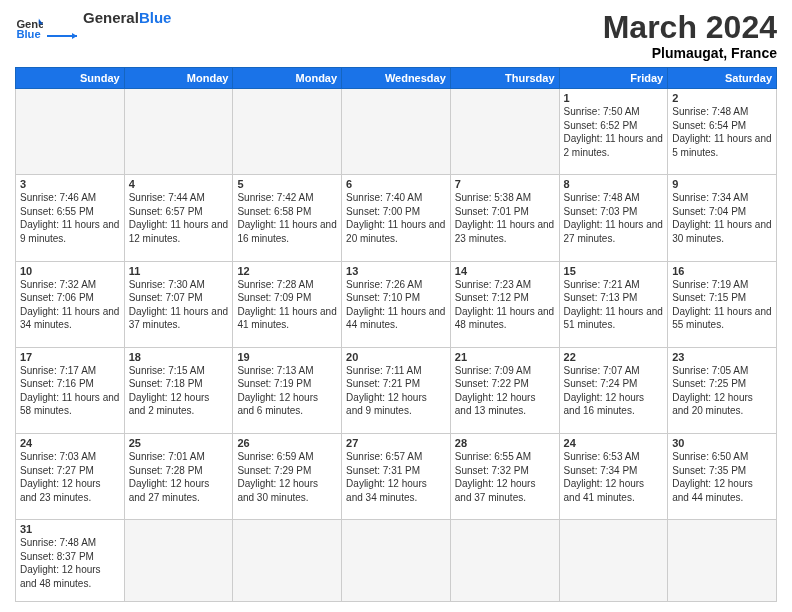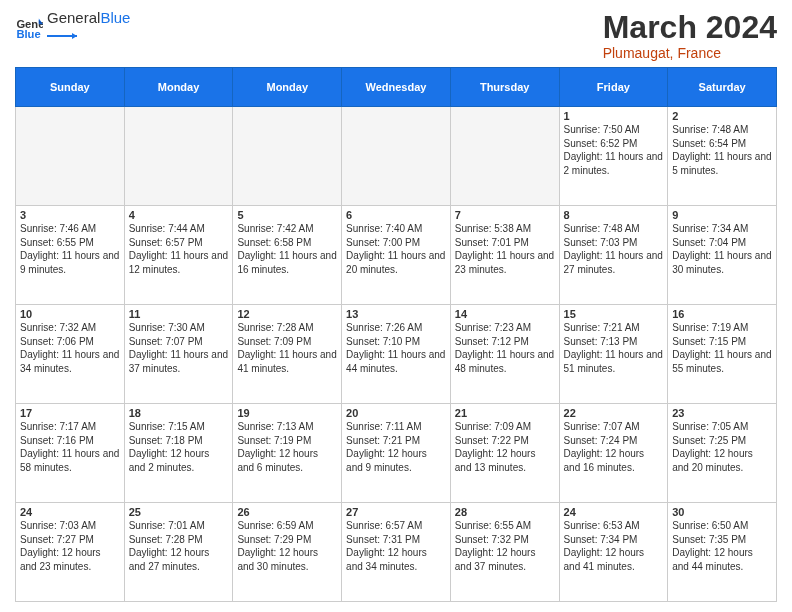--- a/index.html
+++ b/index.html
@@ -26,45 +26,47 @@
     .logo {
       display: flex;
       align-items: center;
       gap: 4px;
     }
     .logo-icon {
       width: 28px;
       height: 28px;
     }
     .title-area {
+      text-align: right;
     }
     .month-title {
       font-size: 32px;
       font-weight: bold;
       color: #333;
       line-height: 1.1;
     }
     .subtitle {
       font-size: 14px;
-      color: #c2410c;
+      color: #000000;
+      font-weight: bold;
     }
     .calendar {
       flex: 1;
       border: 1px solid #ccc;
       border-collapse: collapse;
       width: 100%;
       table-layout: fixed;
     }
     .calendar th {
       background: #1a73e8;
       color: #fff;
       font-size: 11px;
       font-weight: bold;
-      padding: 13px 4px;
-      text-align: center;
+      padding: 4px 4px;
+      text-align: right;
       border: 1px solid #1565c0;
     }
     .calendar td {
       border: 1px solid #ccc;
       vertical-align: top;
       padding: 3px 4px;
       font-size: 9px;
       color: #333;
       background: #fff;
       height: 78px;
@@ -94,21 +96,21 @@
 <div class="page">
   <div class="header">
     <div class="logo">
       <svg class="logo-icon" viewBox="0 0 40 40">
         <text x="2" y="22" font-size="16" font-weight="bold" fill="#333">General</text>
         <text x="2" y="36" font-size="16" font-weight="bold" fill="#1a73e8">Blue</text>
         <polygon points="34,8 40,16 34,16" fill="#1a73e8"></polygon>
         <polygon points="34,10 39,15 34,15" fill="#0d47a1"></polygon>
       </svg>
       <div>
-        <div style="font-size:15px; font-weight:normal; line-height:1.1;">
+        <div style="font-size:15px; font-weight:bold; line-height:1.1;margin-left:36px;">
           <span style="color:#333;">General</span><span style="color:#1a73e8;">Blue</span>
         </div>
         <svg width="30" height="10">
           <line x1="0" y1="5" x2="30" y2="5" stroke="#1a73e8" stroke-width="2"></line>
           <polygon points="25,2 30,5 25,8" fill="#1a73e8"></polygon>
         </svg>
       </div>
     </div>
     <div class="title-area">
       <div class="month-title">March 2024</div>
@@ -347,15 +349,30 @@
 and 41 minutes.</div>
           </td>
           <td>
             <span class="day-number">30</span>
             <div class="day-info">Sunrise: 6:50 AM
 Sunset: 7:35 PM
 Daylight: 12 hours
 and 44 minutes.</div>
           </td>
         </tr>
+        <tr class="last-row">
+          <td>
+            <span class="day-number">31</span>
+            <div class="day-info">Sunrise: 7:48 AM
+Sunset: 8:37 PM
+Daylight: 12 hours
+and 48 minutes.</div>
+          </td>
+          <td class="empty"></td>
+          <td class="empty"></td>
+          <td class="empty"></td>
+          <td class="empty"></td>
+          <td class="empty"></td>
+          <td class="empty"></td>
+        </tr>
       </tbody>
   </table>
 </div>
 
 </body></html>

